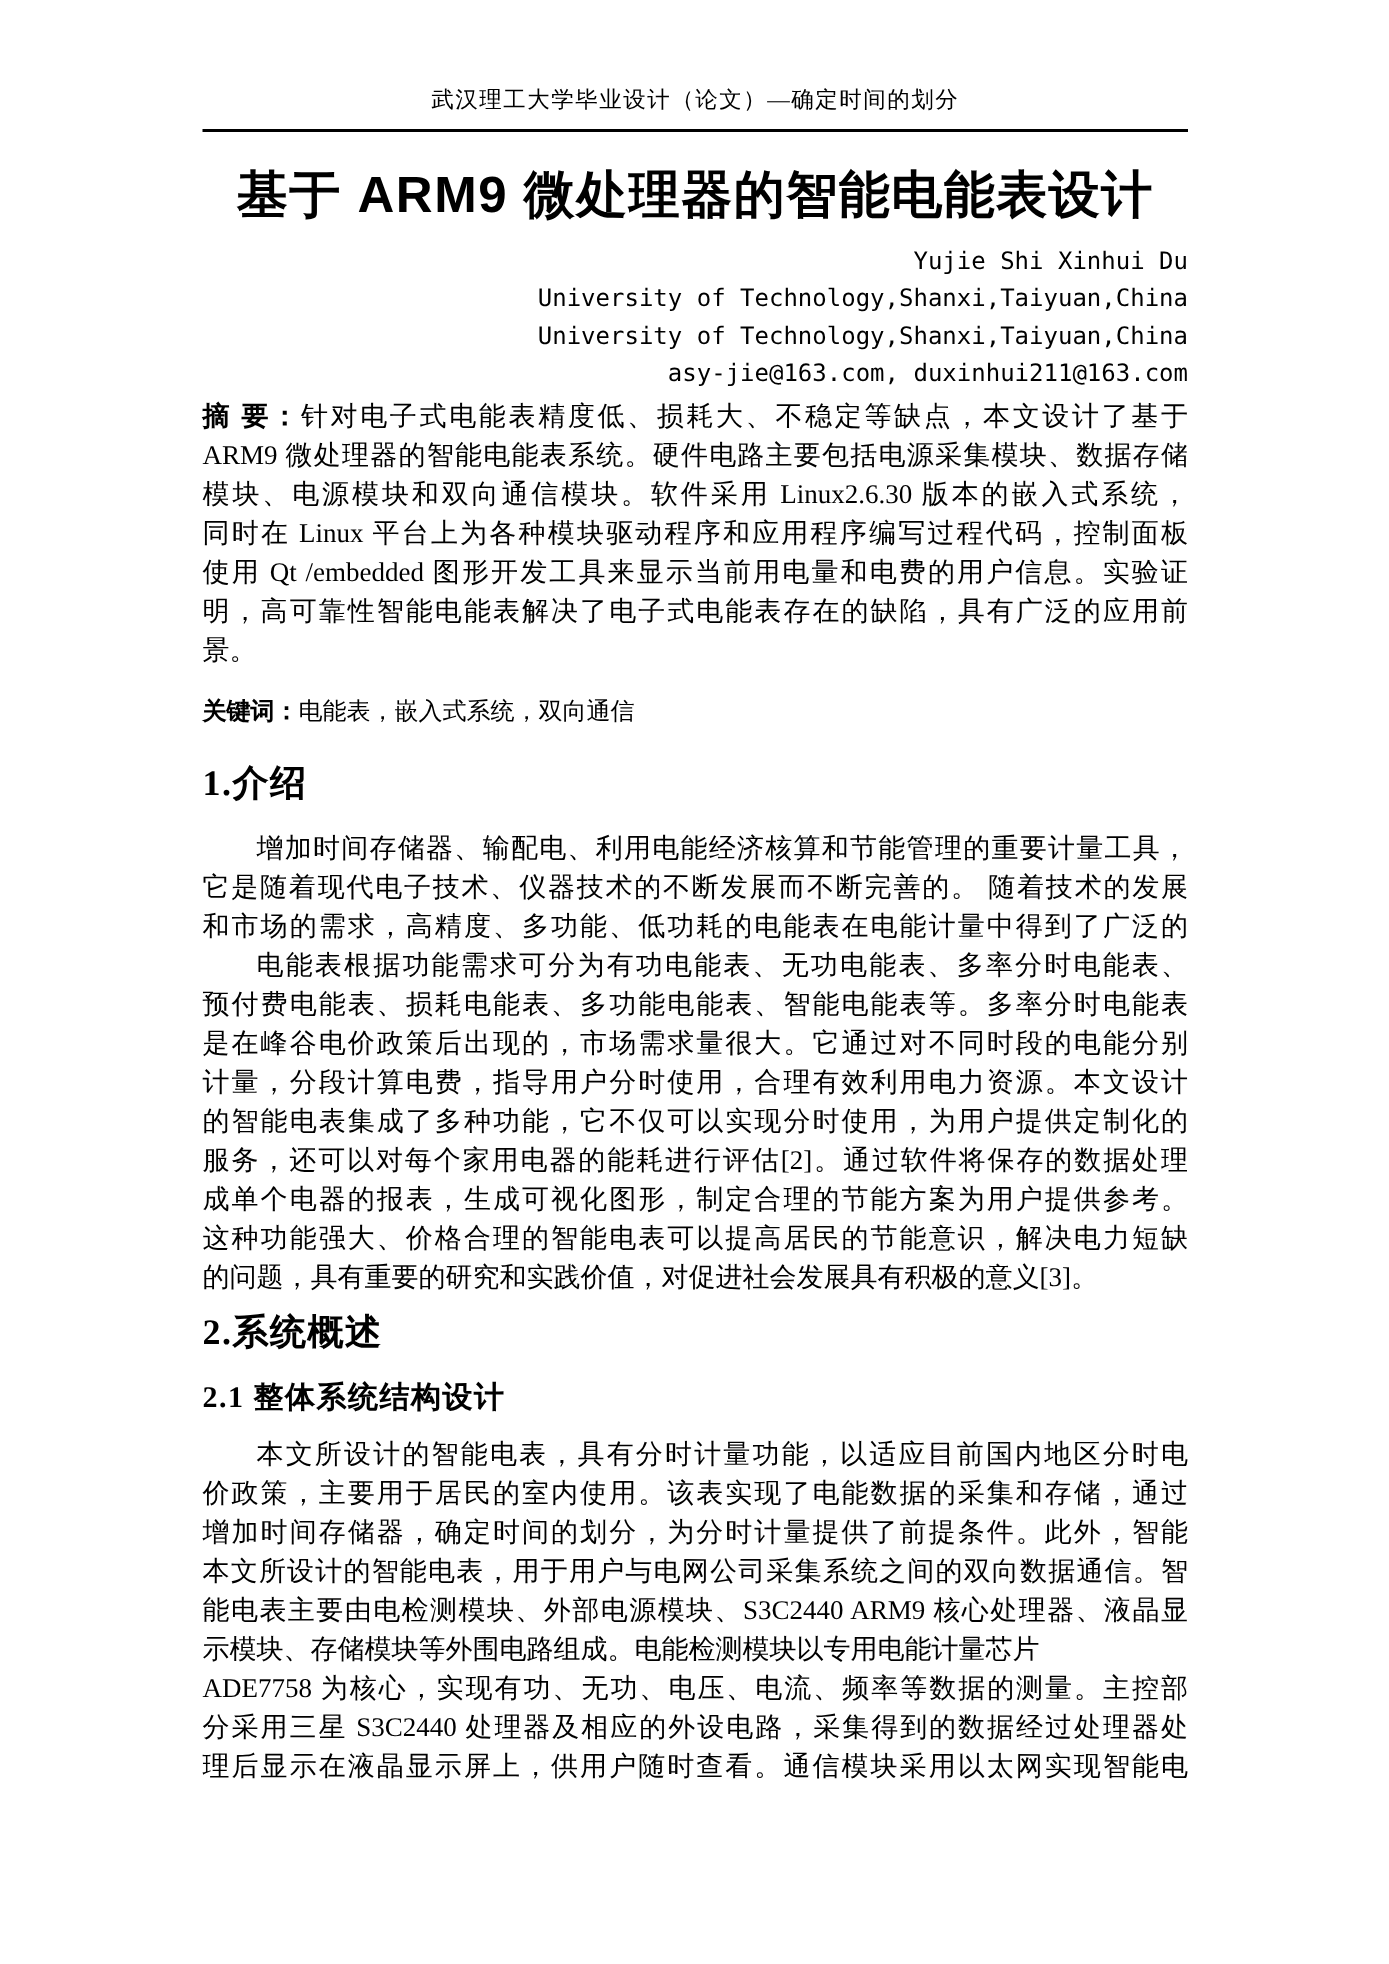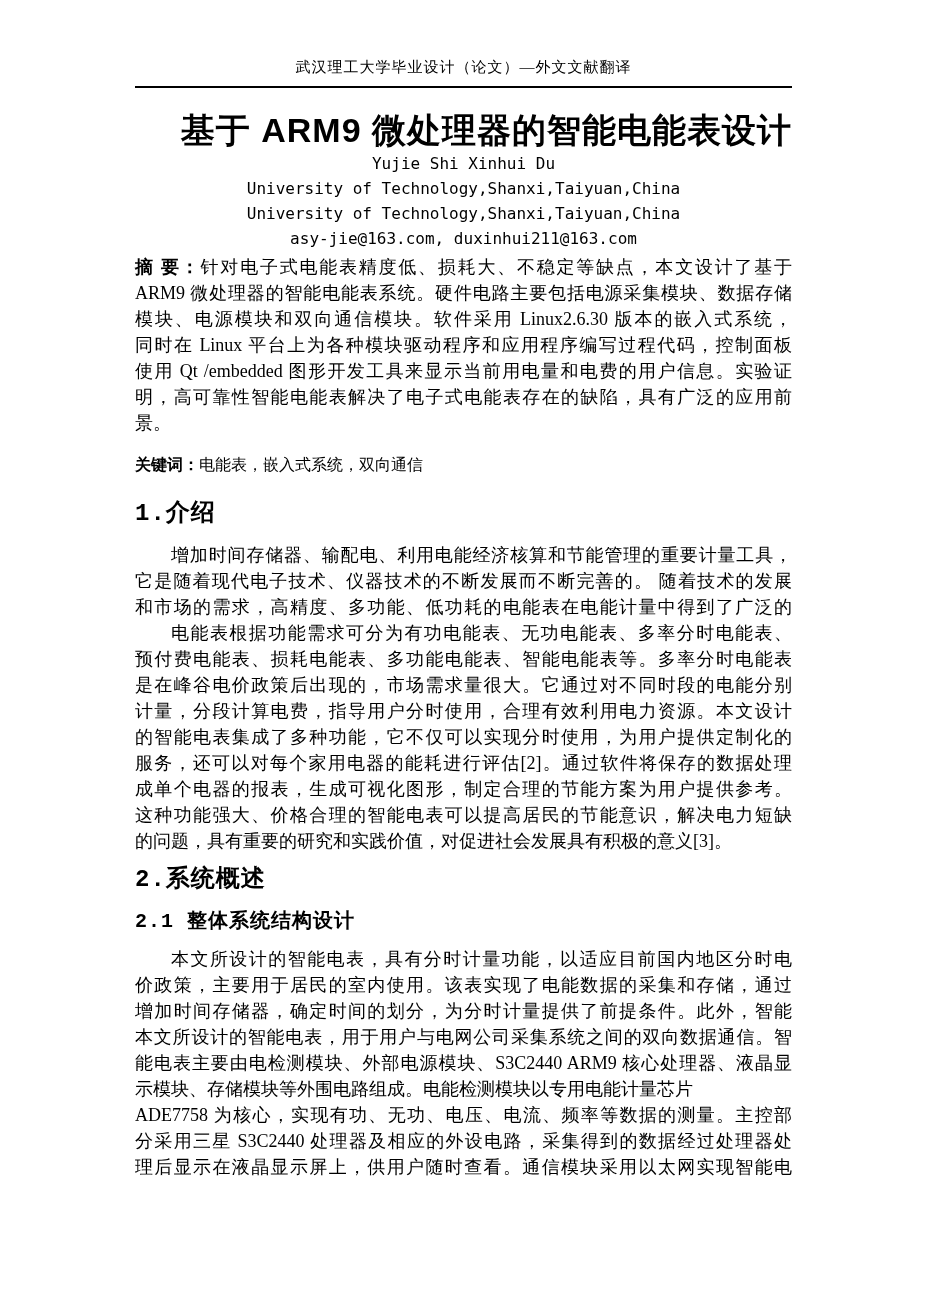--- a/index.html
+++ b/index.html
@@ -21,70 +21,71 @@
     padding-bottom: 8px;
     border-bottom: 2px solid #000000;
     text-align: center;
     font-size: 15px;
     line-height: 21px;
     letter-spacing: 1px;
   }
   
   .doc-title {
     margin-top: 21px;
-    text-align: right;
+    text-align: center;
     font-family: "Liberation Sans", "DejaVu Sans", sans-serif;
     font-weight: bold;
     font-size: 34px;
     line-height: 42px;
     letter-spacing: 1px;
     white-space: nowrap;
   }
   
   .authors {
-    text-align: center;
+    margin-top: 10px;
+    text-align: right;
     font-family: "DejaVu Sans Mono", "Liberation Mono", monospace;
     font-size: 16px;
     line-height: 25px;
   }
   .authors .a-line { white-space: nowrap; }
   
   .body-text { font-size: 18px; line-height: 26px; }
   .jline { text-align: justify; text-align-last: justify; }
   .jl-end { text-align-last: left; }
   .jl-indent { text-indent: 2em; }
   .bold { font-weight: bold; }
   .abstract { margin-top: 3px; }
   .keywords { margin-top: 16px; font-size: 16px; line-height: 26px; }
   
   .h-sec {
-    font-family: Liberation Mono, monospace;
+    font-family: Liberation Serif, serif;
     font-weight: bold;
     font-size: 24px;
     line-height: 31px;
     margin: 20px 0 13px 0;
     letter-spacing: 1px;
   }
   .h-sub {
-    font-family: Liberation Mono, monospace;
+    font-family: Liberation Serif, serif;
     font-weight: bold;
     font-size: 20px;
     line-height: 26px;
     margin: 14px 0 11px 0;
     letter-spacing: 1px;
   }
   .h-sec2 { margin-top: 10px; }
 </style>
 </head>
 <body>
 
 <div class="page">
 
   <div class="doc-header">
-    <span>武汉理工大学毕业设计（论文）—外文文献翻译</span>
+    <span>武汉理工大学毕业设计（论文）—确定时间的划分</span>
   </div>
 
   <div class="doc-title">基于 ARM9 微处理器的智能电能表设计</div>
 
   <div class="authors">
     <div class="a-line">Yujie Shi Xinhui Du</div>
     <div class="a-line">University of Technology,Shanxi,Taiyuan,China</div>
     <div class="a-line">University of Technology,Shanxi,Taiyuan,China</div>
     <div class="a-line">asy-jie@163.com, duxinhui211@163.com</div>
   </div>

